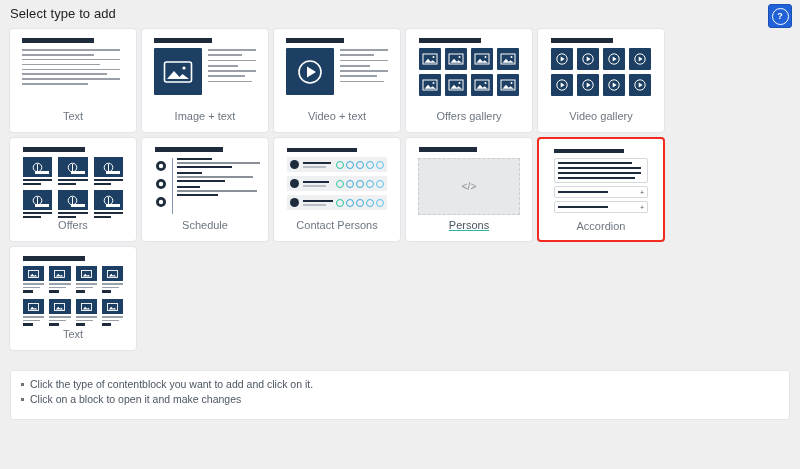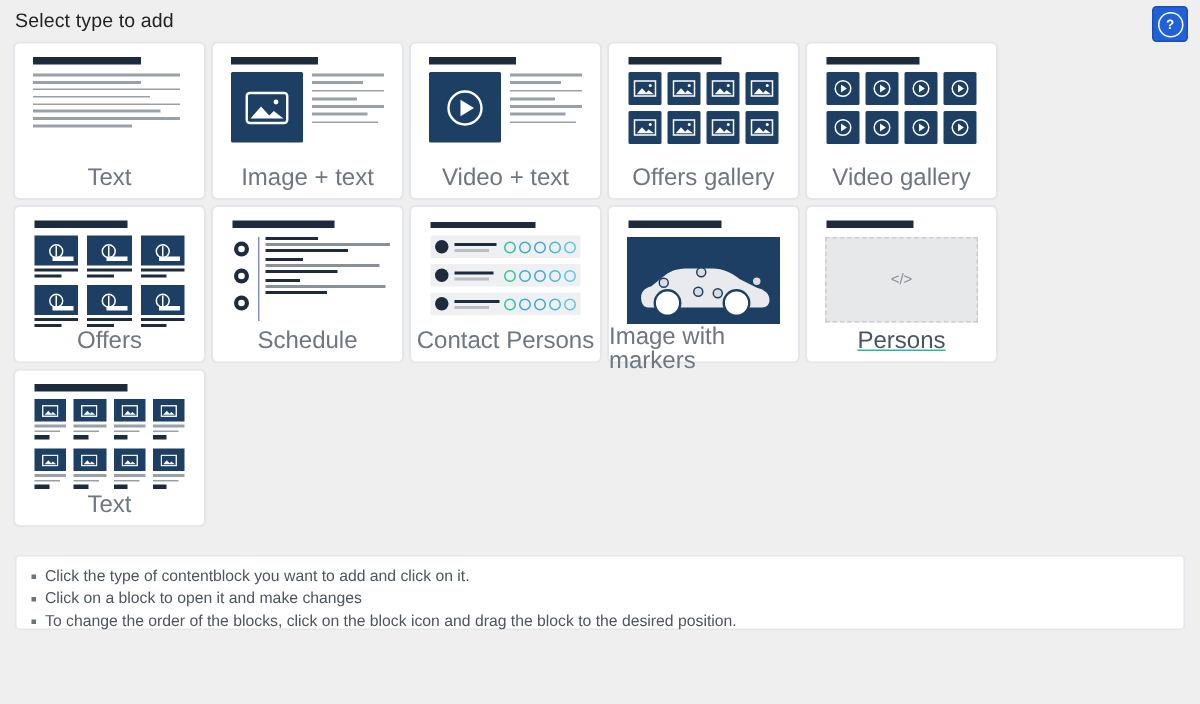--- a/index.html
+++ b/index.html
@@ -50,21 +50,21 @@
   .card.selected{
     border:2px solid #f22a20;
   }
   .thumb{
     width:110px;height:76px;
     margin-top:5px;
     position:relative;
     box-sizing:border-box;
   }
   .card-label{
-    font-size:16px;color:#6d7681;
+    font-size:11px;color:#6d7681;
     text-align:left;line-height:1;
     margin-top:1px;
   }
   .card-label.link{
     color:#4a5560;text-decoration:underline;
     text-decoration-color:#2fb3a4;
   }
 
   
   .t-title{width:72px;height:5px;background:#1d2b3d;margin:4px 0 6px 4px;}
@@ -520,47 +520,49 @@
               <span style="border-color:#3aa9d8"></span>
               <span style="border-color:#3aa9d8"></span>
               <span style="border-color:#49b6e0"></span>
               <span style="border-color:#5cc5ea"></span>
             </span>
         </div>
       </div>
       <div class="card-label">Contact Persons</div>
     </div>
 
-    <div class="card">
-      <div class="thumb">
-        <div class="t-title" style="width:62px;margin-left:5px"></div>
-        <div class="iwm-img">
-          <svg width="102" height="58" viewBox="0 0 102 58" style="position:absolute;left:0;top:0">
-            <path d="M10 44c-2-6 1-10 6-11l10-8c4-3 9-4 15-4h16c7 0 13 3 18 7l12 6c5 1 8 4 8 8 0 3-2 5-5 5H15c-3 0-4-1-5-3z" fill="#e8eaed"></path>
-            <circle cx="27" cy="44" r="8.5" fill="#fff" stroke="#1c3f63" stroke-width="1.6"></circle>
-            <circle cx="73" cy="44" r="8.5" fill="#fff" stroke="#1c3f63" stroke-width="1.6"></circle>
-          </svg>
-          <span class="marker" style="left:21px;top:27px"></span>
-          <span class="marker" style="left:46px;top:20px"></span>
-          <span class="marker" style="left:44px;top:33px"></span>
-          <span class="marker" style="left:57px;top:34px"></span>
-          <span class="marker" style="left:83px;top:26px"></span>
-        </div>
-      </div>
-      <div class="card-label">Image with markers</div>
-    </div>
 
     <div class="card">
       <div class="thumb">
         <div class="t-title" style="width:58px;margin-left:5px"></div>
         <div class="if-box">&lt;/&gt;</div>
       </div>
       <div class="card-label link">Persons</div>
     </div>
 
+    <div class="card selected">
+      <div class="thumb">
+        <div class="ac-title"></div>
+        <div class="ac-panel">
+          <div style="width:86%"></div>
+            <div style="width:96%"></div>
+            <div style="width:96%"></div>
+            <div style="width:90%"></div>
+        </div>
+        <div class="ac-bar">
+          <i></i>
+            <b>+</b>
+        </div>
+        <div class="ac-bar">
+          <i></i>
+            <b>+</b>
+        </div>
+      </div>
+      <div class="card-label">Accordion</div>
+    </div>
 
     <div class="card">
       <div class="thumb">
         <div class="g-title"></div>
         <div class="cd-grid">
           <div class="cd-cell">
               <div class="cd-img">
                 <svg width="11" height="8" viewBox="0 0 11 8">
                   <rect x="0.5" y="0.5" width="10" height="7" fill="none" stroke="#fff" stroke-width="0.9"></rect>
                   <path d="M1.8 6.5l2.4-2.7 1.9 2 1.1-1.1 2.3 1.8z" fill="#fff"></path>
@@ -651,18 +653,17 @@
       </div>
       <div class="card-label">Text</div>
     </div>
 
   </div>
 
   <div class="info">
     <ul>
       <li>Click the type of contentblock you want to add and click on it.</li>
       <li>Click on a block to open it and make changes</li>
-      <li>To change the order of the blocks, click on the block icon and drag the block to the desired position.</li>
     </ul>
   </div>
 
 
 </div>
 
 </body></html>

